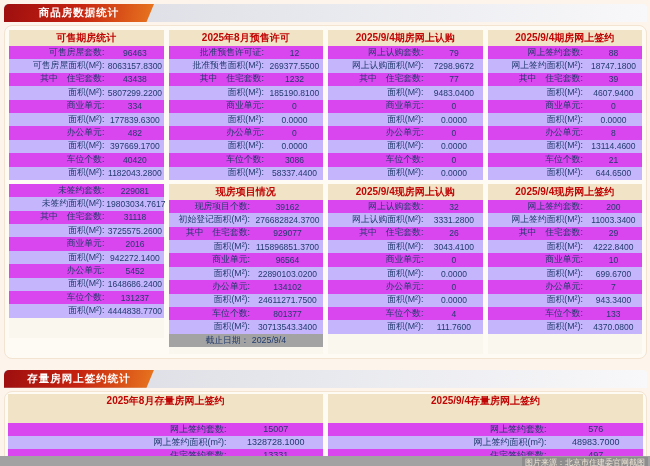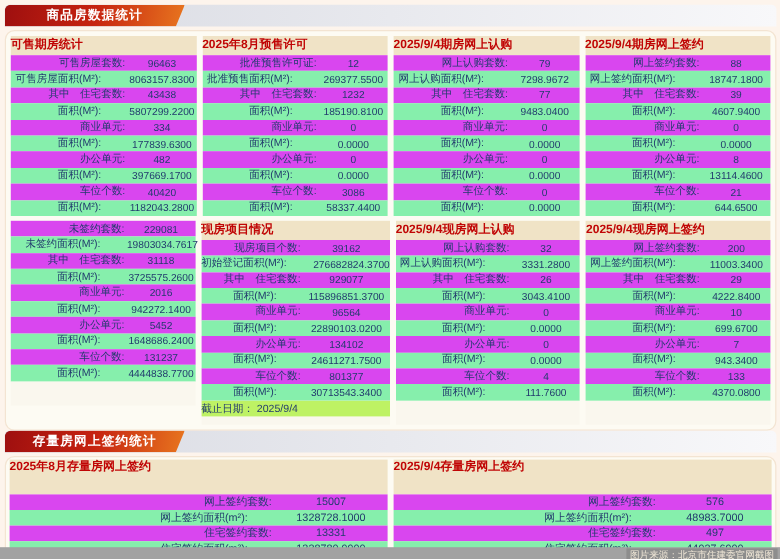--- a/index.html
+++ b/index.html
@@ -20,40 +20,40 @@
     display:flex; align-items:center; justify-content:center; }
 
   
   .card { margin:0 3px 0 4px; background:#fdfbf3; border:1px solid #f3e4d2;
     border-radius:8px; padding:4px; }
   .pgrid { display:grid; grid-template-columns:repeat(4,1fr); gap:4px 5px; }
   .pgrid + .pgrid { margin-top:4px; }
   .pgrid2 { display:grid; grid-template-columns:repeat(2,1fr); gap:5px; }
 
   
-  .phead { height:16px; line-height:16px; text-align:left; font-weight:bold;
+  .phead { height:16px; line-height:16px; text-align:center; font-weight:bold;
     font-size:10px; color:#c00505; background:#f0e3c6; }
   .prow { display:flex; align-items:center; height:13.4px; color:#223b6d; }
   .prow.odd  { background:#d946ef; }
-  .prow.even { background:#86efac;gap:20px; }
+  .prow.even { background:#c4b5fd; }
   .lab { flex:1; text-align:right; font-size:8.8px; white-space:nowrap;
     padding-right:2px; }
   .val { width:37%; text-align:center; font-size:8.5px; white-space:nowrap; }
   .wide-val .val { width:46%; }
   .pfoot { height:20px; background:#faf7ee; }
-  .pfootbar { display:block; height:13px; line-height:13px; background:#bef264;
-    text-align:left; font-size:8.8px; color:#223b6d; }
+  .pfootbar { display:block; height:13px; line-height:13px; background:#a3a3a3;
+    text-align:center; font-size:8.8px; color:#223b6d; }
 
   
   .s2 .phead { height:29px; line-height:14px; }
   .s2 .prow { height:13px; }
   .s2 .lab { font-size:9px; }
   .s2 .val { width:30%; font-size:9px; }
   .s2.card { padding:2px 3px 3px 3px; }
-  .tabbar.second { margin-top:0; }
+  .tabbar.second { margin-top:11px; }
 
   
   .bottombar { position:absolute; left:0; right:0; bottom:0; height:14px;
     background:#a2a2a2; display:flex; justify-content:flex-end;
     align-items:center; }
   .wm { background:#8d8d8d; color:#efe6d6; font-size:8px; line-height:12px;
     padding:0 3px; margin-right:2px; white-space:nowrap; }
 </style>
 </head>
 <body>

